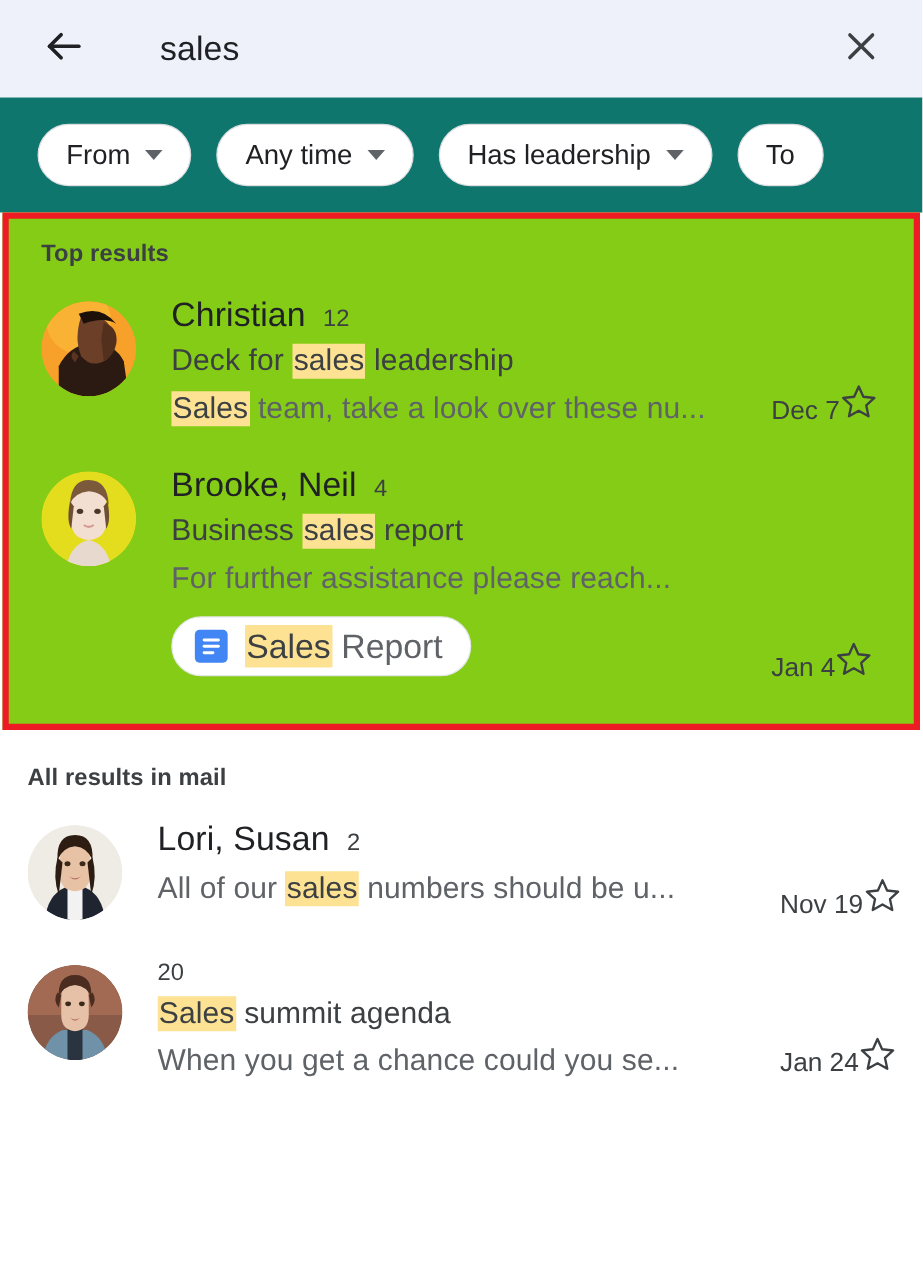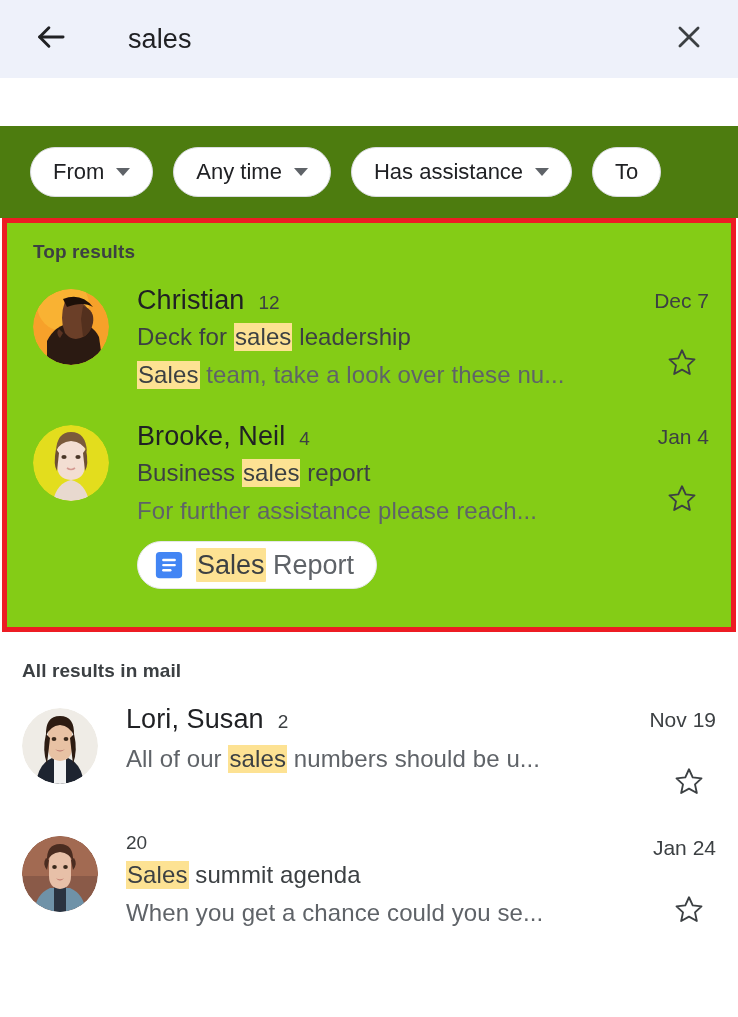--- a/index.html
+++ b/index.html
@@ -40,24 +40,23 @@
     cursor: pointer;
   }
 
   
   .chip-row {
     height: 92px;
     display: flex;
     align-items: center;
     padding-left: 30px;
     gap: 20px;
-    background: #4d7c0f;
+    background: #0f766e;
     overflow: hidden;
     white-space: nowrap;
-    margin-top: 48px;
   }
   .chip {
     height: 50px;
     border: 1px solid #dadce0;
     border-radius: 25px;
     display: inline-flex;
     align-items: center;
     gap: 12px;
     padding: 0 22px;
     font-size: 22px;
@@ -145,21 +144,20 @@
     background: #fde293;
     color: #3c4043;
     padding: 2px 1px;
     border-radius: 1px;
   }
 
   .result-right {
     flex: 0 0 auto;
     width: 92px;
     display: flex;
-    flex-direction: column;
     align-items: flex-end;
     justify-content: flex-start;
   }
   .date {
     font-size: 21px;
     color: #3c4043;
     white-space: nowrap;
     padding-top: 4px;
   }
   .star {
@@ -213,21 +211,21 @@
 <div class="chip-row">
   <div class="chip">
     <span>From</span>
     <span class="caret"></span>
   </div>
   <div class="chip">
     <span>Any time</span>
     <span class="caret"></span>
   </div>
   <div class="chip">
-    <span>Has assistance</span>
+    <span>Has leadership</span>
     <span class="caret"></span>
   </div>
   <div class="chip">
     <span>To</span>
   </div>
 </div>
 
 <div class="top-results-box">
 
   <div class="section-label">Top results</div>

